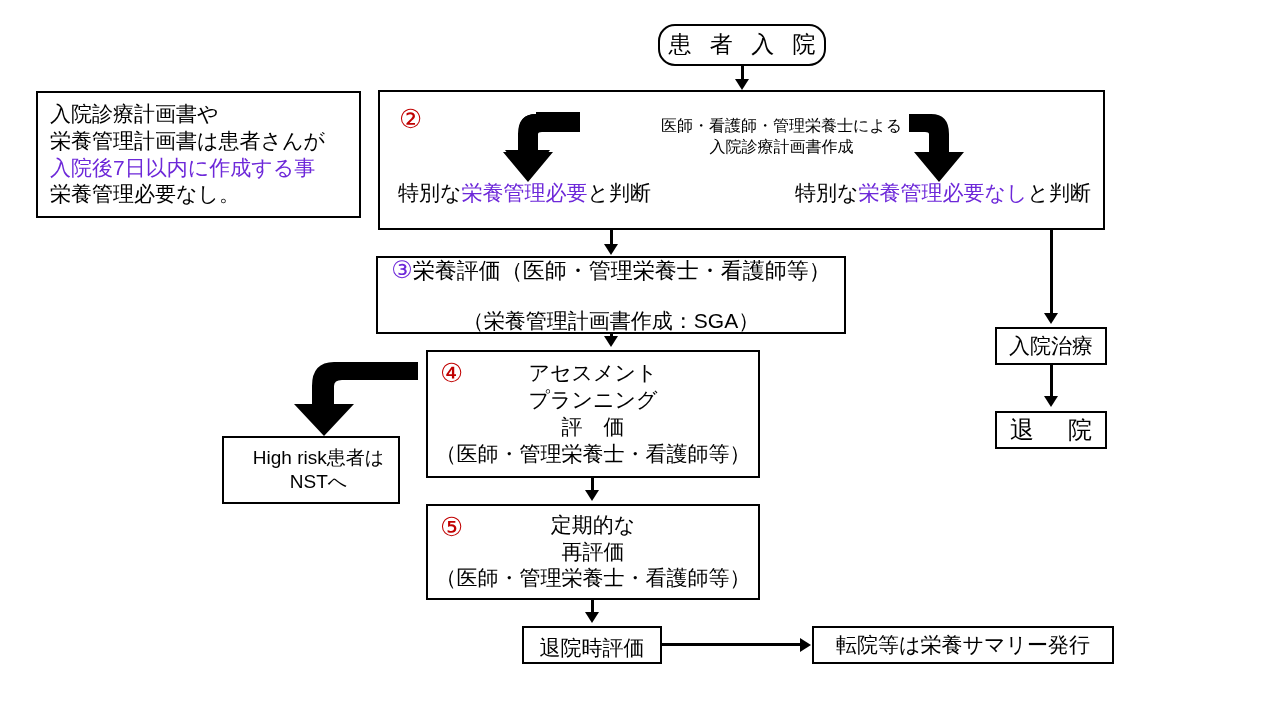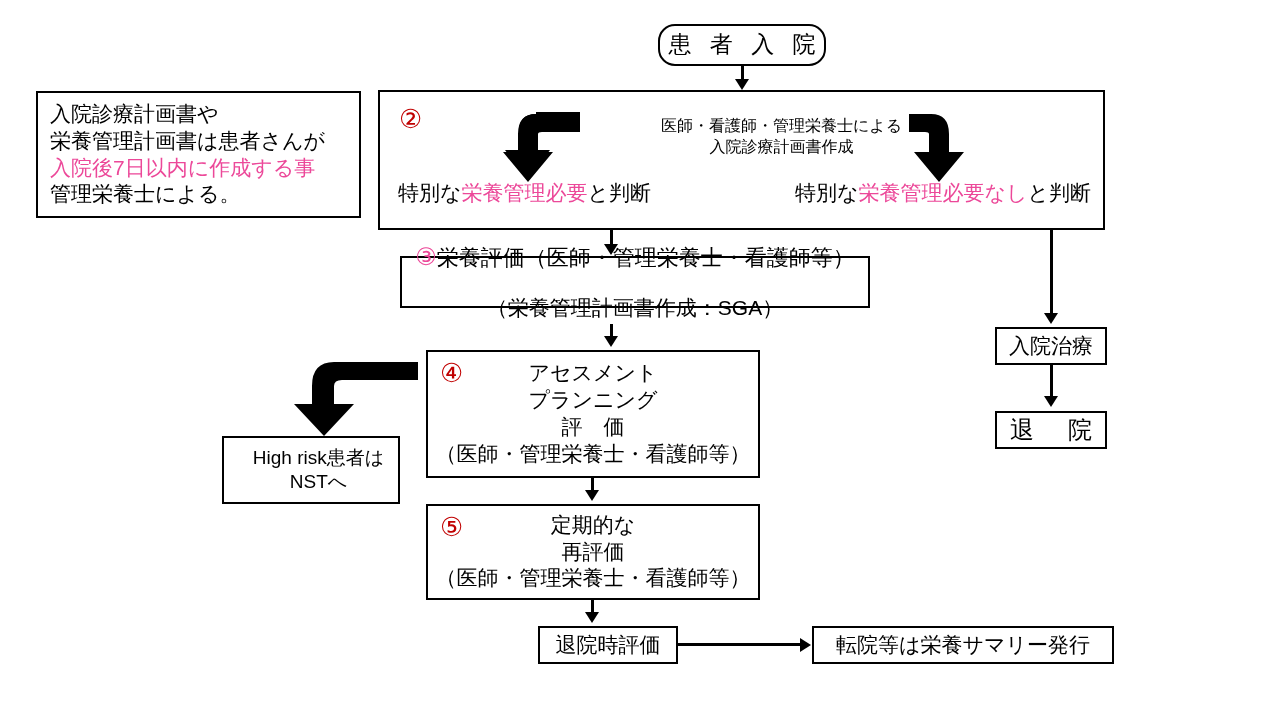--- a/index.html
+++ b/index.html
@@ -18,21 +18,21 @@
     box-sizing:border-box;
     display:flex;
     flex-direction:column;
     align-items:center;
     justify-content:center;
     text-align:center;
     line-height:1.28;
     z-index:5;
   }
   .box.left-align{align-items:flex-start;text-align:left;}
-  .red{color:#ec4899;}
+  .red{color:#6d28d9;}
   .marker{
     position:absolute;
     color:#c00000;
     font-weight:400;
     z-index:8;
   }
   .line{position:absolute;background:#000;z-index:3;}
   .arrowhead{
     position:absolute;
     width:0;height:0;
@@ -47,25 +47,25 @@
     border-bottom:7px solid transparent;
     border-right:0;
   }
   .thickarrow{position:absolute;z-index:9;}
 
   
   #box-admission{left:658px;top:24px;width:168px;height:42px;font-size:23px;letter-spacing:6px;text-indent:6px;border-radius:17px;}
   #box-note{left:36px;top:91px;width:325px;height:127px;padding:6px 8px 6px 12px;font-size:21px;}
   #box-note .ln{display:block;white-space:nowrap;}
   #box-plan{left:378px;top:90px;width:727px;height:140px;}
-  #box-eval3{left:400px;top:256px;width:470px;height:52px;font-size:22px;gap:23px;}
+  #box-eval3{left:376px;top:256px;width:470px;height:78px;font-size:22px;gap:23px;}
   #box-assess{left:426px;top:350px;width:334px;height:128px;font-size:21px;}
   #box-nst{left:222px;top:436px;width:178px;height:68px;font-size:19px;padding-left:15px;}
   #box-re{left:426px;top:504px;width:334px;height:96px;font-size:21px;}
-  #box-discharge-eval{left:538px;top:626px;width:140px;height:38px;font-size:21px;}
+  #box-discharge-eval{left:522px;top:626px;width:140px;height:38px;font-size:21px;justify-content:flex-end;}
   #box-summary{left:812px;top:626px;width:302px;height:38px;font-size:21px;}
   #box-inpatient{left:995px;top:327px;width:112px;height:38px;font-size:21px;}
   #box-leave{left:995px;top:411px;width:112px;height:38px;font-size:24px;letter-spacing:5px;text-indent:5px;}
 
   
   #plan-head{position:absolute;left:0;top:23px;width:100%;text-align:center;font-size:16px;line-height:1.34;margin-left:40px;}
   #plan-head span{display:block;}
   #plan-left{position:absolute;left:18px;top:88px;font-size:21px;white-space:nowrap;}
   #plan-right{position:absolute;right:12px;top:88px;font-size:21px;white-space:nowrap;}
 
@@ -85,21 +85,21 @@
     <span>患 者 入 院</span>
   </div>
 
   <div class="line" style="left:741px;top:66px;width:3px;height:15px;"></div>
   <div class="arrowhead" style="left:735px;top:79px;"></div>
 
   <div class="box left-align" id="box-note">
     <span class="ln">入院診療計画書や</span>
     <span class="ln">栄養管理計画書は患者さんが</span>
     <span class="ln red">入院後7日以内に作成する事</span>
-    <span class="ln">管理栄養士による。</span>
+    <span class="ln">栄養管理必要なし。</span>
   </div>
 
   <div class="box" id="box-plan">
     <div id="plan-head">
       <span>医師・看護師・管理栄養士による</span>
       <span>入院診療計画書作成</span>
     </div>
     <div id="plan-right">
       <span>特別な</span><span class="red">栄養管理必要なし</span><span>と判断</span>
     </div>

